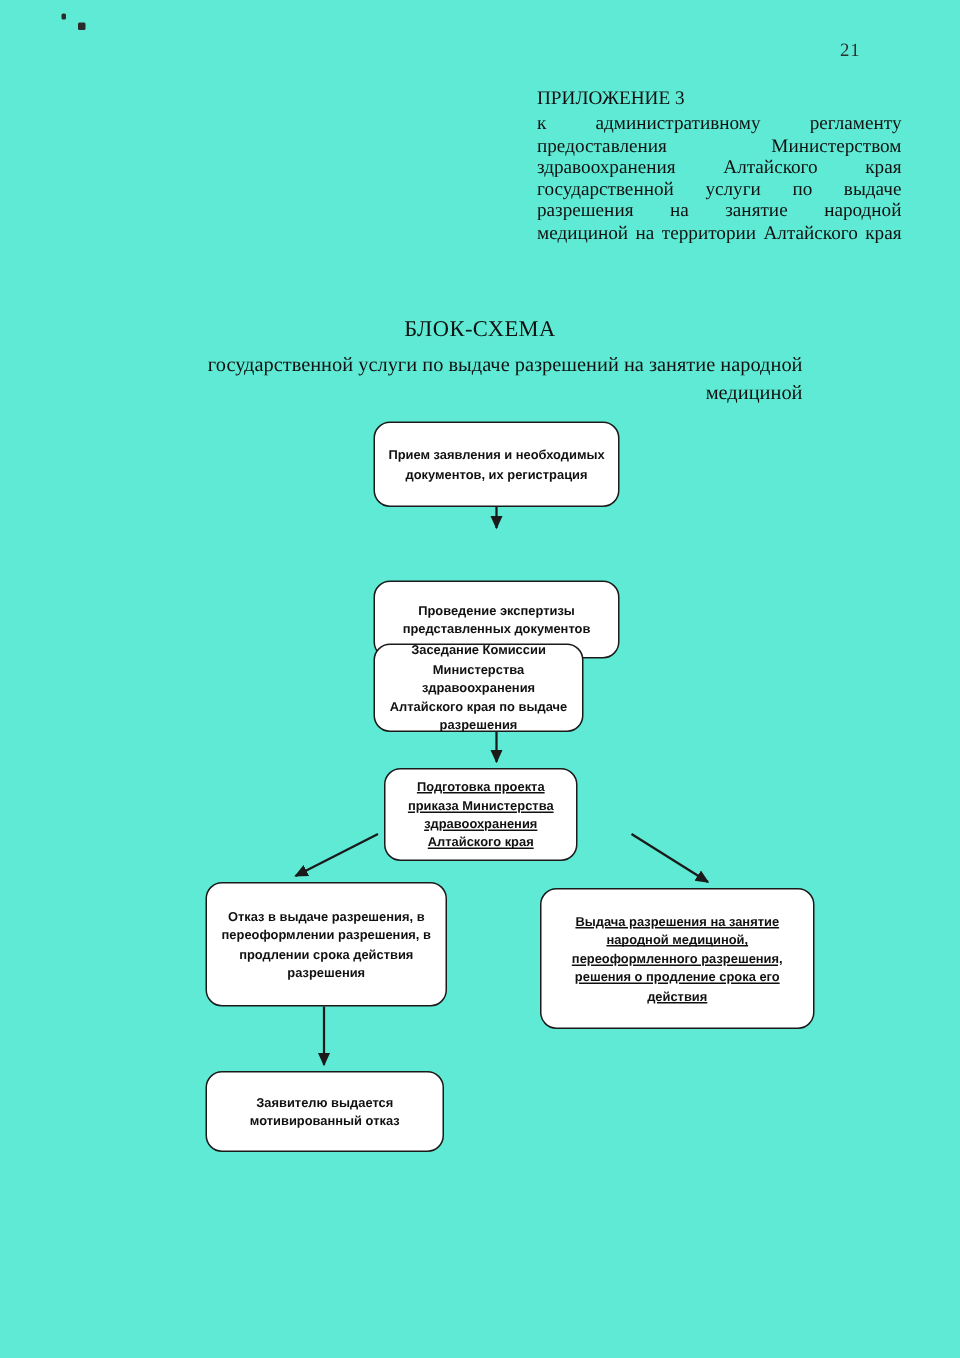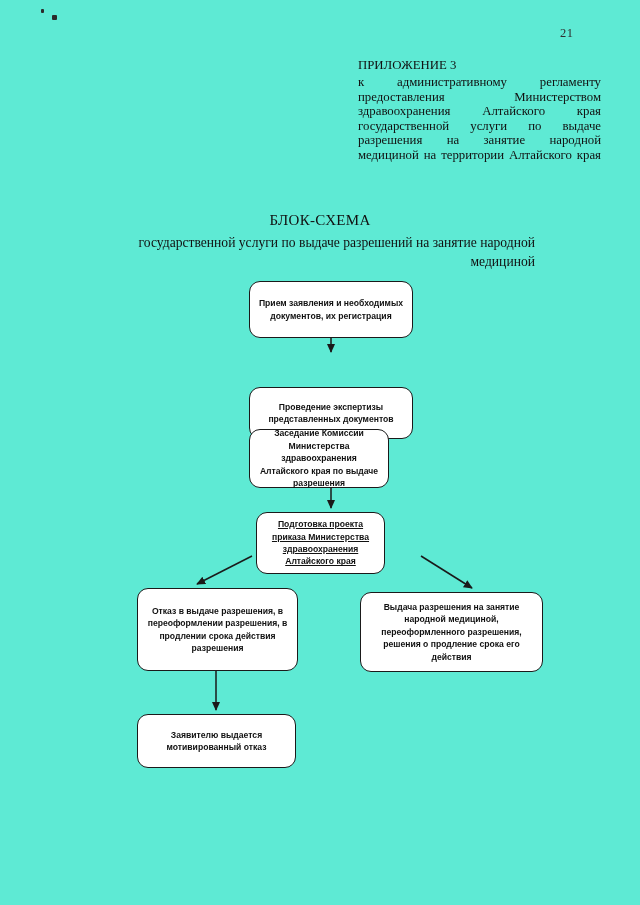--- a/index.html
+++ b/index.html
@@ -104,21 +104,21 @@
     line-height: 12.4px;
     color: #111111;
     padding: 2px 7px;
   }
 
   #node-1 { left: 249px; top: 281px; width: 164px; height: 57px; }
   #node-2 { left: 249px; top: 356px; width: 164px; height: 52px; margin-top: 31px; }
   #node-3 { left: 249px; top: 429px; width: 140px; height: 59px; }
   #node-4 { left: 256px; top: 512px; width: 129px; height: 62px; text-decoration: underline; }
   #node-5 { left: 137px; top: 588px; width: 161px; height: 83px; }
-  #node-6 { left: 360px; top: 592px; width: 183px; height: 80px; }
+  #node-6 { left: 360px; top: 592px; width: 183px; height: 94px; text-decoration: underline; }
   #node-7 { left: 137px; top: 714px; width: 159px; height: 54px; }
 
   #connectors {
     position: absolute;
     left: 0; top: 0;
     width: 640px; height: 905px;
     pointer-events: none;
   }
 </style>
 </head>

